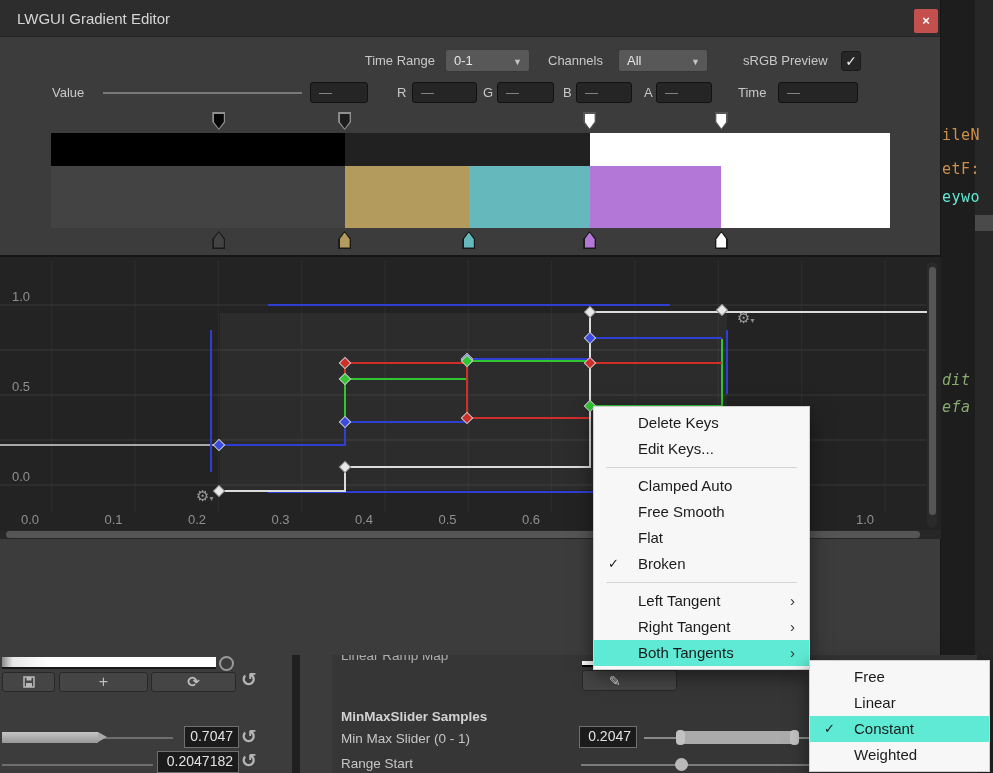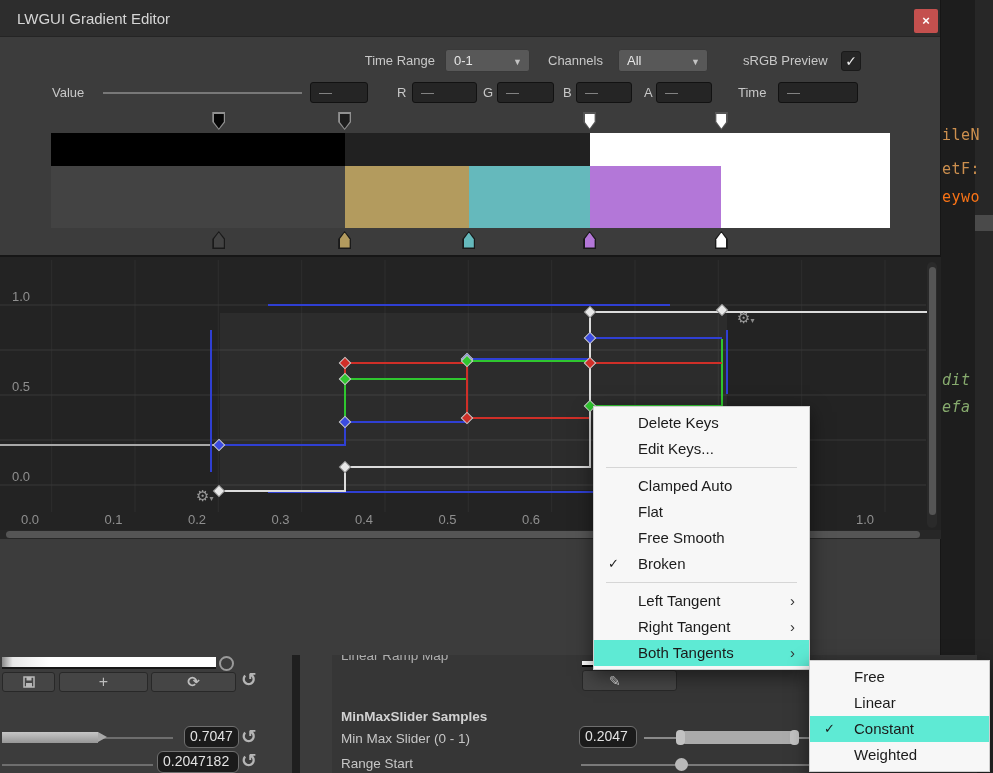--- a/index.html
+++ b/index.html
@@ -63,22 +63,22 @@
   .new-btn .ramp{position:absolute;left:3px;top:3px;right:10px;height:11px;}
   .new-btn .label{position:absolute;left:0;top:1px;width:100%;text-align:center;color:#fff;font-weight:bold;font-size:14px;
         text-shadow:-1px 0 #000,1px 0 #000,0 -1px #000,0 1px #000;}
 
   
   .bl-panel{left:0;top:655px;width:292px;height:118px;background:#3c3c3c;}
   .divider{left:292px;top:655px;width:4px;height:118px;background:#1f1f1f;}
   .br-panel{left:296px;top:655px;width:645px;height:118px;background:#363636;margin-left:36px;}
   .btn{position:absolute;background:#454545;border:1px solid #282828;border-radius:3px;color:#bdbdbd;text-align:center;}
   .undo{position:absolute;color:#b5b5b5;font-size:19px;font-weight:bold;}
-  .vbox{position:absolute;background:#1b1b1b;border:1px solid #6f6f6f;border-radius:6px;color:#e2e2e2;
-        font-size:14px;padding:1px 5px;white-space:nowrap;overflow:hidden;height:22px;}
+  .vbox{position:absolute;background:#1b1b1b;border:1px solid #6f6f6f;border-radius:0;color:#e2e2e2;
+        font-size:14px;text-align:right;padding:1px 5px;white-space:nowrap;overflow:hidden;height:22px;}
   .insp-label{position:absolute;color:#c6c6c6;font-size:13.5px;}
   .cutoff{height:12px;overflow:hidden;}
   .cutoff div{margin-top:-7px;color:#aeaeae;}
 
   
   .menu{position:absolute;background:#f7f7f7;border:1px solid #cfcfcf;box-shadow:0 6px 18px rgba(0,0,0,0.5);
         padding:3px 0;color:#1b1b1b;font-size:15px;}
   .menu-item{position:relative;height:26px;line-height:26px;padding-left:44px;white-space:nowrap;}
   .menu-item.hl{background:#5eead4;}
   .menu-item .chk{position:absolute;left:14px;font-size:13px;}
@@ -89,21 +89,21 @@
 <body>
 
 <div class="screen">
 
   <div class="abs code-strip">
     <div class="code-col"></div>
     <div class="code-block" style="top:215px;"></div>
     <div id="code-lines">
         <div class="code-line" style="top: 126px; color: rgb(204, 143, 78);">ileN</div>
         <div class="code-line" style="top: 160px; color: rgb(204, 143, 78);">etF:</div>
-        <div class="code-line" style="top: 188px; color: #f97316;">eywo</div>
+        <div class="code-line" style="top: 188px; color: #5eead4;">eywo</div>
         <div class="code-line" style="top: 371px; color: rgb(135, 171, 110); font-style: italic;">dit</div>
         <div class="code-line" style="top: 398px; color: rgb(135, 171, 110); font-style: italic;">efa</div>
       </div>
   </div>
 
   <div class="abs window">
     <div class="titlebar">
       <div class="title">LWGUI Gradient Editor</div>
       <div class="close-btn">×</div>
     </div>
@@ -304,22 +304,22 @@
     <div class="insp-label" style="left:9px;top:101px;">Range Start</div>
     <div class="hline" style="left:249px;top:109px;width:360px;background:#7a7a7a;"></div>
     <div class="abs" style="left:343px;top:103px;width:13px;height:13px;background:#b9b9b9;border-radius:50%;"></div>
   </div>
 
   <div class="menu" id="ctx-menu" style="left:593px;top:406px;width:217px;">
       <div class="menu-item"><span>Delete Keys</span></div>
       <div class="menu-item"><span>Edit Keys...</span></div>
       <div class="menu-sep"></div>
       <div class="menu-item"><span>Clamped Auto</span></div>
+      <div class="menu-item"><span>Free Smooth</span></div>
       <div class="menu-item"><span>Flat</span></div>
-      <div class="menu-item"><span>Free Smooth</span></div>
       <div class="menu-item"><span class="chk">✓</span><span>Broken</span></div>
       <div class="menu-sep"></div>
       <div class="menu-item"><span>Left Tangent</span><span class="arr">›</span></div>
       <div class="menu-item"><span>Right Tangent</span><span class="arr">›</span></div>
       <div class="menu-item hl"><span>Both Tangents</span><span class="arr">›</span></div>
     </div>
 
   <div class="menu" id="sub-menu" style="left:809px;top:660px;width:181px;">
       <div class="menu-item"><span>Free</span></div>
       <div class="menu-item"><span>Linear</span></div>

